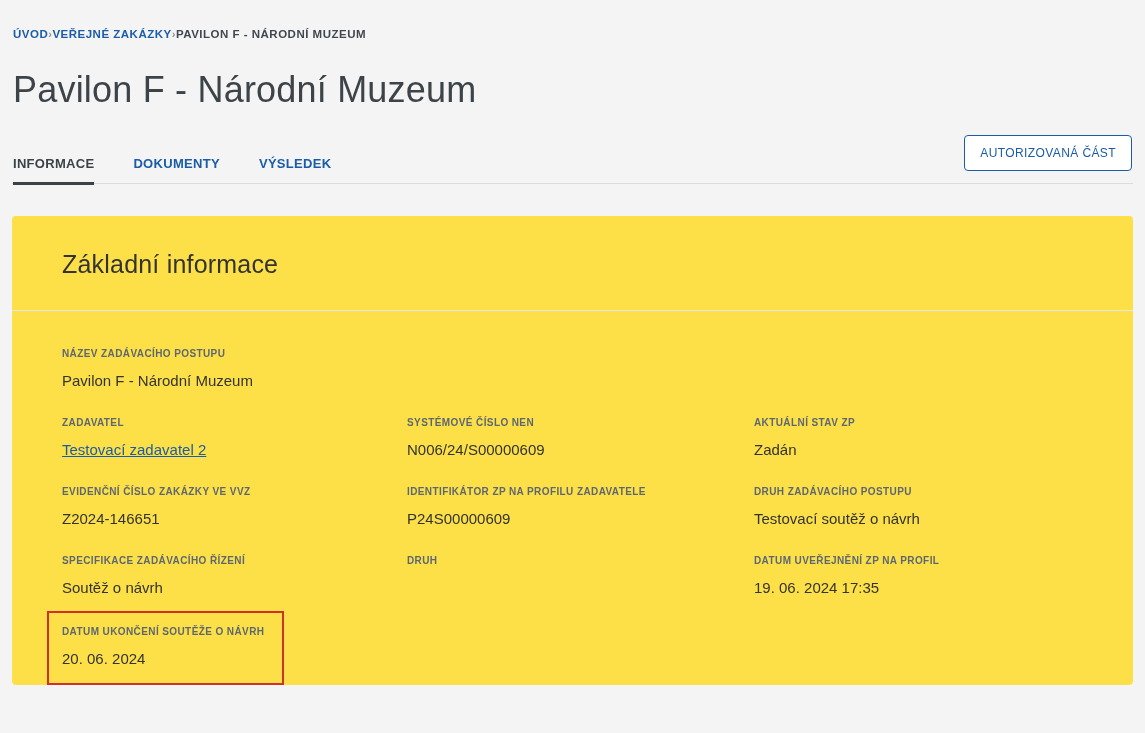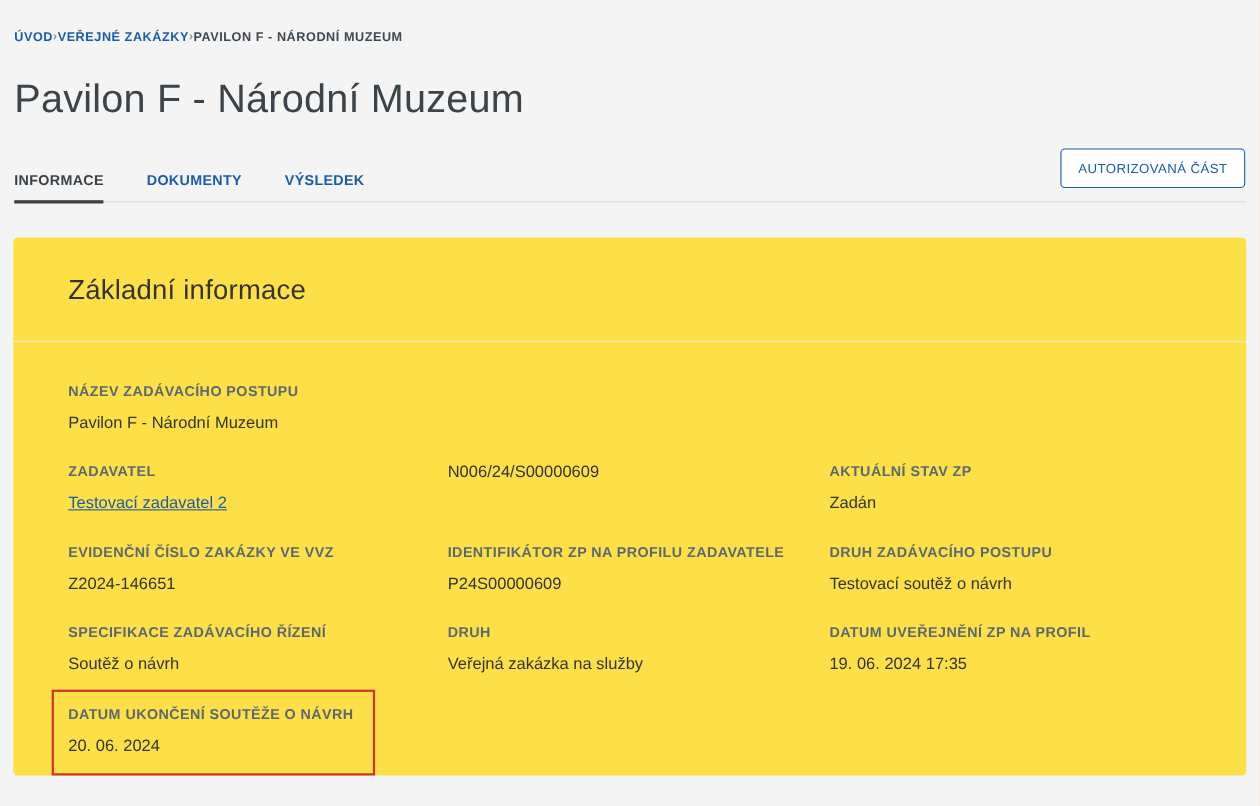--- a/index.html
+++ b/index.html
@@ -103,21 +103,21 @@
 
   
   .fields {
     display: grid;
     grid-template-columns: 345px 347px 1fr;
     row-gap: 27px;
     padding: 37px 20px 0 50px;
   }
   .field.full { grid-column: 1 / -1; }
   .field-label {
-    font-size: 13px;
+    font-size: 10px;
     font-weight: 700;
     letter-spacing: 0.4px;
     color: #5d6772;
     margin-bottom: 13px;
     white-space: nowrap;
   }
   .field-value {
     font-size: 15px;
     color: #333;
     line-height: 18px;
@@ -175,20 +175,21 @@
       <div class="field full">
         <div class="field-label">NÁZEV ZADÁVACÍHO POSTUPU</div>
         <div class="field-value">Pavilon F - Národní Muzeum</div>
       </div>
 
       <div class="field">
         <div class="field-label">ZADAVATEL</div>
         <a class="field-value">Testovací zadavatel 2</a>
       </div>
       <div class="field">
+        <div class="field-label">SYSTÉMOVÉ ČÍSLO NEN</div>
         <div class="field-value">N006/24/S00000609</div>
       </div>
       <div class="field">
         <div class="field-label">AKTUÁLNÍ STAV ZP</div>
         <div class="field-value">Zadán</div>
       </div>
 
       <div class="field">
         <div class="field-label">EVIDENČNÍ ČÍSLO ZAKÁZKY VE VVZ</div>
         <div class="field-value">Z2024-146651</div>
@@ -201,21 +202,20 @@
         <div class="field-label">DRUH ZADÁVACÍHO POSTUPU</div>
         <div class="field-value">Testovací soutěž o návrh</div>
       </div>
 
       <div class="field">
         <div class="field-label">SPECIFIKACE ZADÁVACÍHO ŘÍZENÍ</div>
         <div class="field-value">Soutěž o návrh</div>
       </div>
       <div class="field">
         <div class="field-label">DRUH</div>
-        <div class="field-value">Veřejná zakázka na služby</div>
       </div>
       <div class="field">
         <div class="field-label">DATUM UVEŘEJNĚNÍ ZP NA PROFIL</div>
         <div class="field-value">19. 06. 2024 17:35</div>
       </div>
 
       <div class="highlight-box">
         <div class="field">
           <div class="field-label">DATUM UKONČENÍ SOUTĚŽE O NÁVRH</div>
           <div class="field-value">20. 06. 2024</div>

